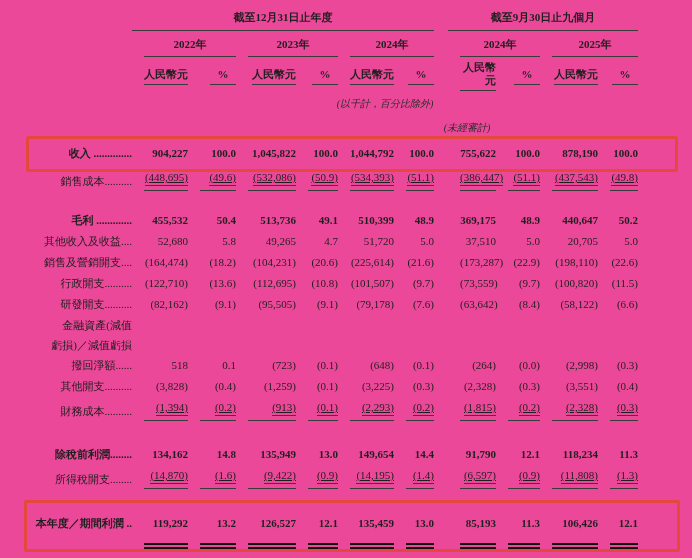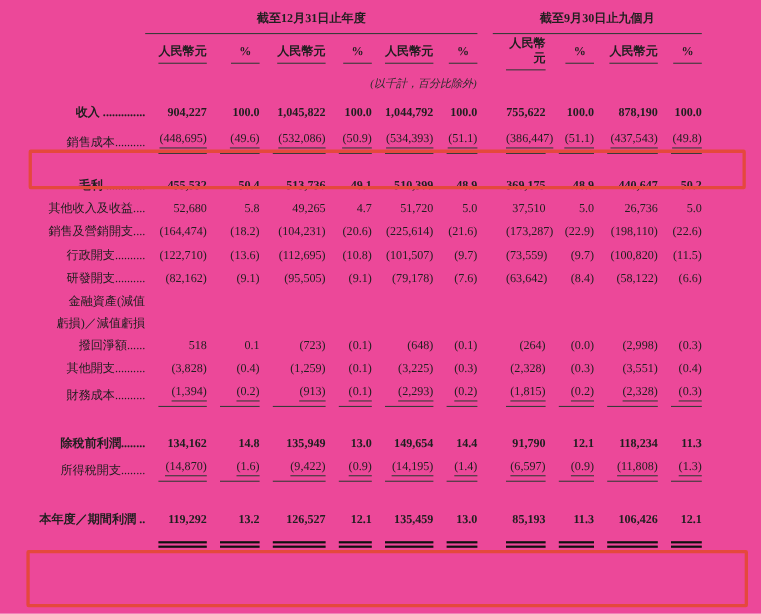--- a/index.html
+++ b/index.html
@@ -41,21 +41,21 @@
   .note{font-style:italic;font-size:10px;color:#2c2c2c;text-align:center;}
   .note2{padding-right:40px;}
   
   td.lbl{text-align:right;white-space:nowrap;overflow:hidden;}
   td.lbl.ind{padding-left:11px;}
   td.num{text-align:right;padding-left:12px;}
   td.num.gs{padding-left:26px;}
   td.num .wrap{display:block;text-align:right;}
   tr.bold td{font-weight:bold;}
   tr.rule-single td.num .wrap{border-bottom:1.3px solid var(--rule);padding-bottom:4px;}
-  tr.rule-single td.num .v{display:inline-block;border-bottom:1px solid var(--rule);padding-bottom:1px;}
+  tr.rule-single td.num .v{display:inline-block;border-bottom:1px solid var(--rule);padding-bottom:1px;text-decoration:underline;}
   tr.rule-double td.num .wrap{border-bottom:6px double #101010;padding-bottom:13px;}
   tbody tr{height:21px;}
   tbody tr:nth-child(1){height:28px}
   tbody tr:nth-child(2){height:28px}
   tbody tr:nth-child(3){height:14px}
   tbody tr:nth-child(4){height:22px}
   tbody tr:nth-child(9){height:20px}
   tbody tr:nth-child(10){height:20px}
   tbody tr:nth-child(13){height:28px}
   tbody tr:nth-child(14){height:18px}
@@ -91,37 +91,61 @@
     <thead>
       <tr class="h-group">
         <th></th>
         <th class="grp" colspan="6">
           <div class="rule">截至12月31日止年度</div>
         </th>
         <th class="grp g2" colspan="4">
           <div class="rule">截至9月30日止九個月</div>
         </th>
       </tr>
+      <tr class="h-year">
+        <th></th>
+        <th colspan="2">
+            <div class="rule">2022年</div>
+          </th>
+        <th colspan="2">
+            <div class="rule">2023年</div>
+          </th>
+        <th colspan="2">
+            <div class="rule">2024年</div>
+          </th>
+        <th colspan="2" class="g2">
+            <div class="rule">2024年</div>
+          </th>
+        <th colspan="2">
+            <div class="rule">2025年</div>
+          </th>
+      </tr>
       <tr class="h-sub">
         <th></th>
         <th><span class="v">人民幣元</span></th>
         <th><span class="v pct">%</span></th>
         <th><span class="v">人民幣元</span></th>
         <th><span class="v pct">%</span></th>
         <th><span class="v">人民幣元</span></th>
         <th><span class="v pct">%</span></th>
         <th class="gs"><span class="v">人民幣元</span></th>
         <th><span class="v pct">%</span></th>
         <th><span class="v">人民幣元</span></th>
         <th><span class="v pct">%</span></th>
       </tr>
       <tr class="h-note1">
         <th></th>
         <td colspan="10" class="note">(以千計，百分比除外)</td>
       </tr>
+      <tr class="h-note2">
+        <th></th>
+        <td colspan="6"></td>
+        <td colspan="2" class="note note2">(未經審計)</td>
+        <td colspan="2"></td>
+      </tr>
     </thead>
     <tbody id="fin-body">
         <tr class="bold">
           <td class="lbl">收入 ..............</td>
           <td class="num">
             <div class="wrap"><span class="v">904,227</span></div>
           </td>
           <td class="num">
             <div class="wrap"><span class="v">100.0</span></div>
           </td>
@@ -239,21 +263,21 @@
           <td class="num">
             <div class="wrap"><span class="v">5.0</span></div>
           </td>
           <td class="num gs">
             <div class="wrap"><span class="v">37,510</span></div>
           </td>
           <td class="num">
             <div class="wrap"><span class="v">5.0</span></div>
           </td>
           <td class="num">
-            <div class="wrap"><span class="v">26,736</span></div>
+            <div class="wrap"><span class="v">20,705</span></div>
           </td>
           <td class="num">
             <div class="wrap"><span class="v">5.0</span></div>
           </td>
         </tr>
         <tr>
           <td class="lbl">銷售及營銷開支....</td>
           <td class="num">
             <div class="wrap"><span class="v">(164,474)</span></div>
           </td>

